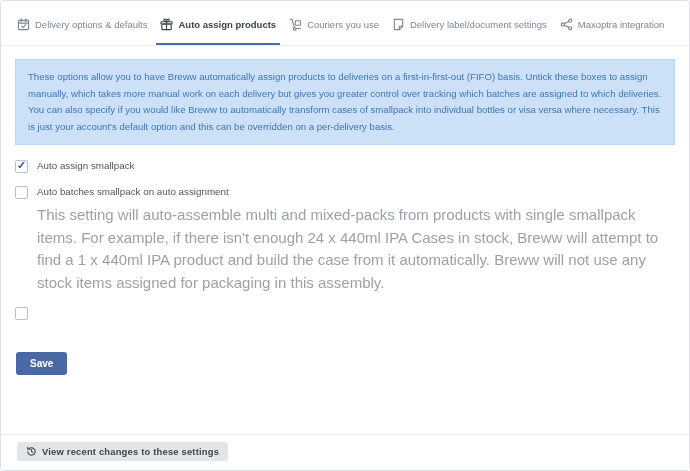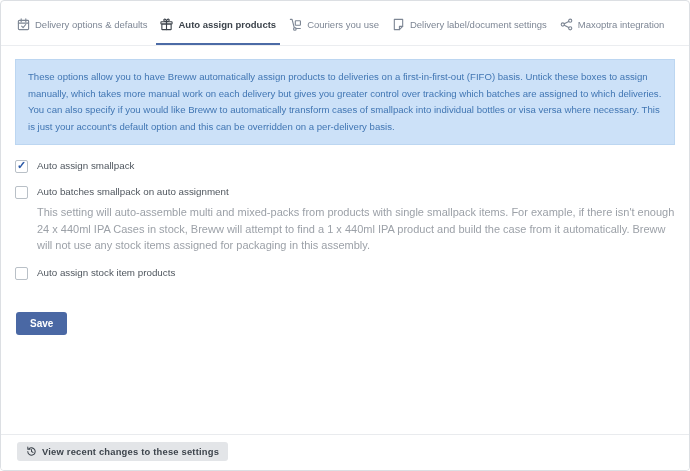--- a/index.html
+++ b/index.html
@@ -79,21 +79,21 @@
     font-weight: bold;
     color: #2c5aa8;
   }
   .slabel {
     font-size: 9.8px;
     color: #4f565e;
     cursor: pointer;
   }
   .desc {
     margin: 5px 0 0 22px;
-    font-size: 11px;
+    font-size: 15px;
     line-height: 1.5;
     color: #9ca1a8;
     max-width: 648px;
   }
   .save {
     margin: 19px 0 0 1px;
     display: inline-block;
     background: #4a68a4;
     color: #fff;
     border: none;
@@ -210,21 +210,20 @@
         <span class="checkbox" data-checked="false"></span>
         <span class="slabel">Auto batches smallpack on auto assignment</span>
       </div>
       <p class="desc">This setting will auto-assemble multi and mixed-packs from products with single smallpack items. For example, if there isn't enough 24 x 440ml IPA Cases in stock, Breww will attempt to find a 1 x 440ml IPA product and build the case from it automatically. Breww will not use any stock items assigned for packaging in this assembly.</p>
     </div>
 
 
     <div class="setting">
       <div class="setting-head">
         <span class="checkbox" data-checked="false"></span>
-        <span class="slabel">Auto assign stock item products</span>
       </div>
     </div>
 
 
     <button class="save">Save</button>
 
   </main>
 
   <footer class="footer">
     <button class="history-btn">

